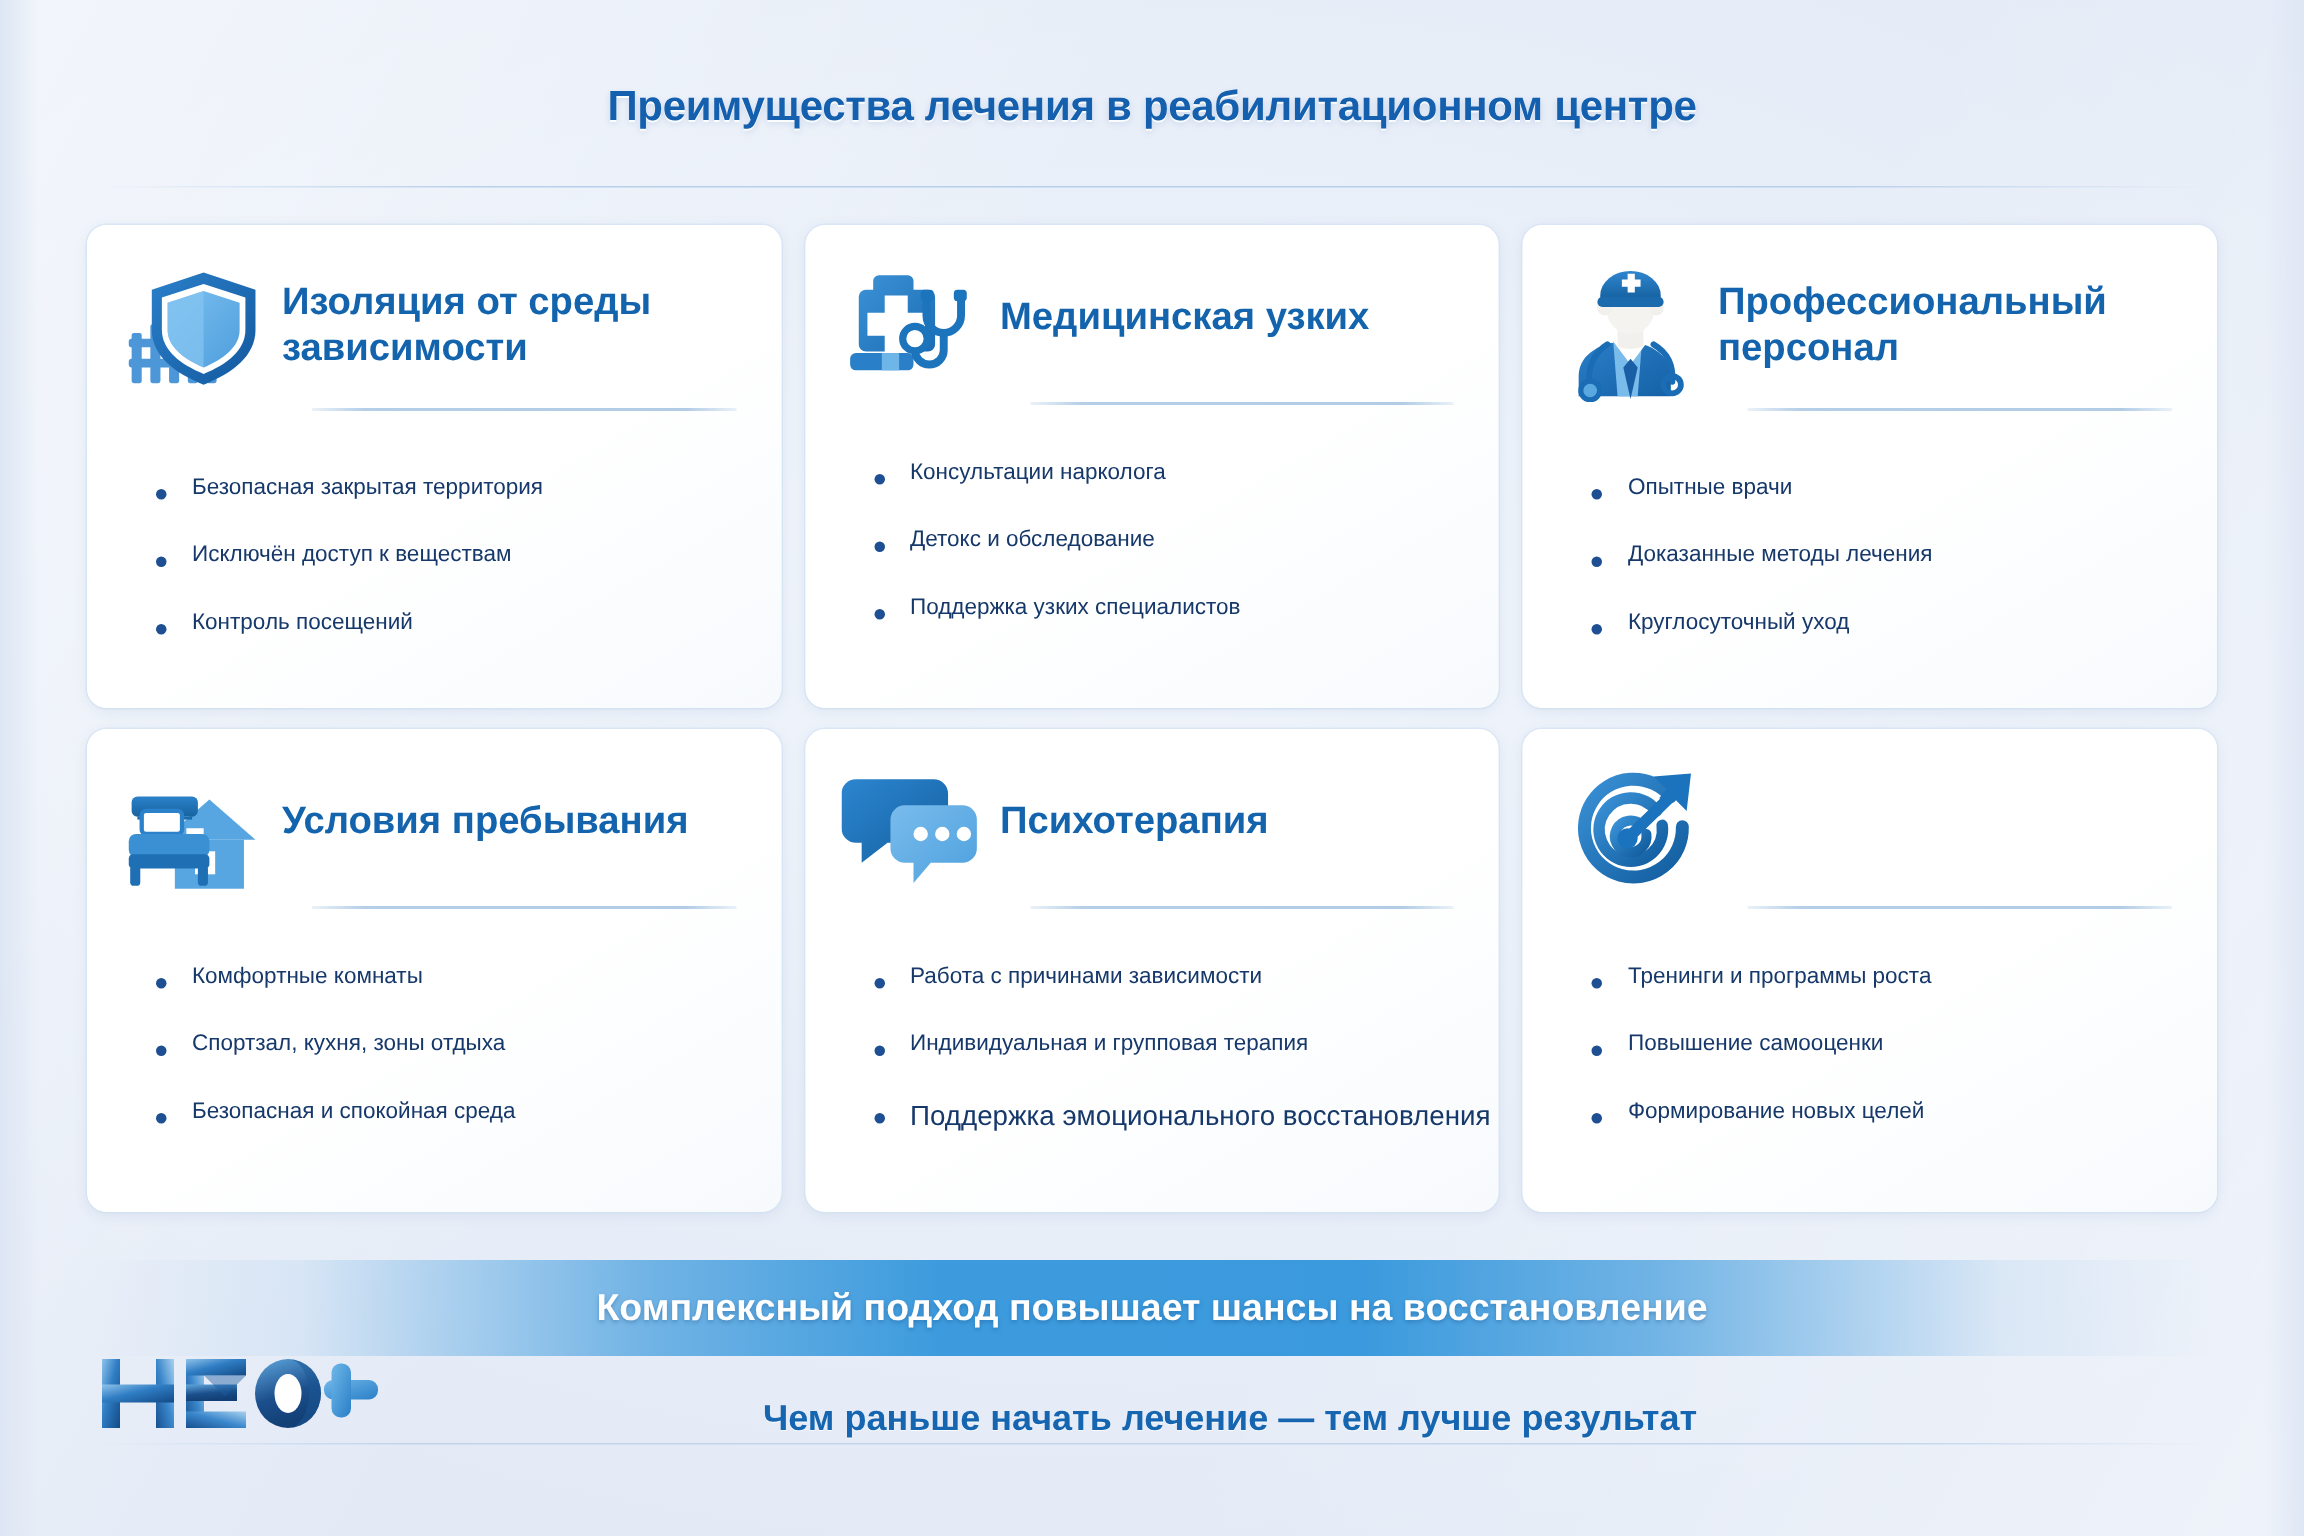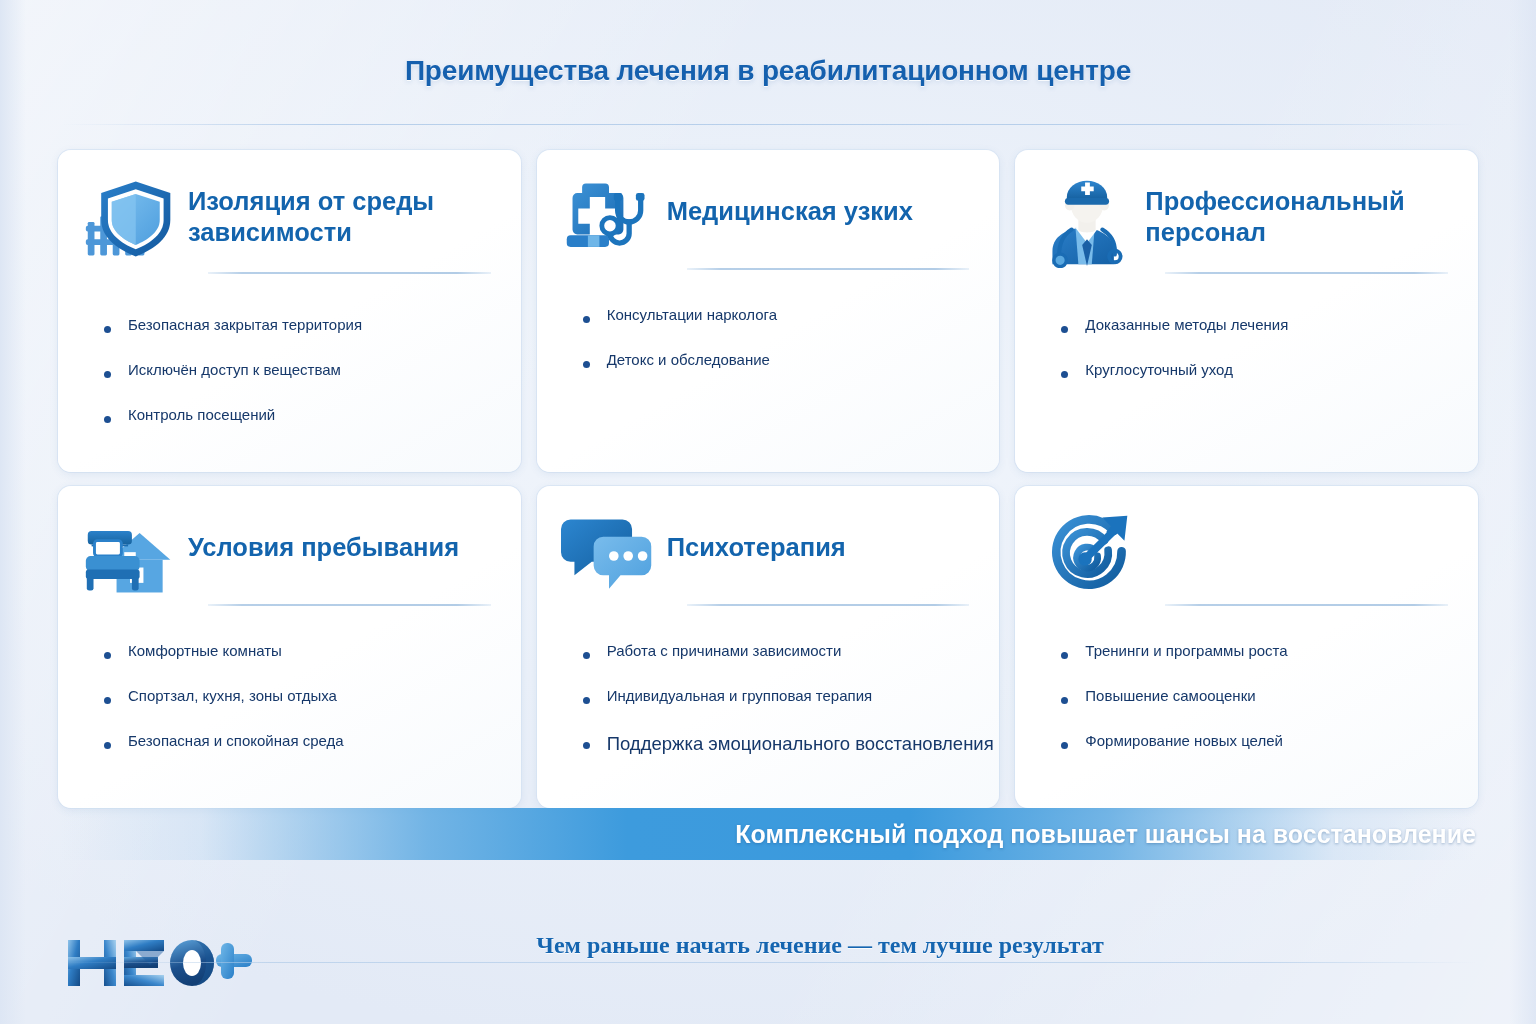--- a/index.html
+++ b/index.html
@@ -147,53 +147,52 @@
   .bullets li.tight {
     font-size: 18.5px;
   }
   .card--lowlist .bullets { padding-top: 48px; }
 
   
   .banner {
     position: absolute;
     left: 60px;
     right: 60px;
-    top: 808px;
-    height: 52px;
+    top: 840px;
+    height: 64px;
     border-radius: 3px;
     background: linear-gradient(90deg,
         rgba(232,240,250,0) 0%,
         rgba(185,214,241,0.35) 10%,
         rgba(93,170,226,0.85) 26%,
         #3d9bdd 40%,
         #3b9add 60%,
         rgba(93,170,226,0.85) 74%,
         rgba(185,214,241,0.35) 90%,
         rgba(232,240,250,0) 100%);
     display: flex;
     align-items: center;
-    justify-content: flex-end;
+    justify-content: center;
   }
   .banner-text {
     color: #ffffff;
     font-size: 25px;
     font-weight: bold;
     text-shadow: 0 1px 3px rgba(18,70,125,0.35);
   }
 
   
   .footer {
     position: absolute;
     left: 60px;
     right: 60px;
-    top: 932px;
+    top: 880px;
     height: 80px;
     display: flex;
-    align-items: flex-start;
-    font-family: Liberation Serif, serif;
+    align-items: flex-end;
   }
   .logo {
     width: 220px;
     flex: 0 0 auto;
     display: flex;
     align-items: center;
     padding-left: 4px;
   }
   .logo svg { display: block; }
   .footer-text {
@@ -295,20 +294,21 @@
           <rect x="55" y="22" width="9" height="8" rx="2.5" fill="#1c74bc"></rect>
           <rect x="78" y="22" width="9" height="8" rx="2.5" fill="#1c74bc"></rect>
         </svg>
       </span>
       <div class="card-title">Медицинская узких</div>
     </div>
     <div class="card-rule"></div>
     <ul class="bullets">
       <li>Консультации нарколога</li>
       <li>Детокс и обследование</li>
+      <li>Поддержка узких специалистов</li>
     </ul>
   </div>
 
   <div class="card card--tall-title card--rule-low card--lowlist">
     <div class="card-head">
       <span class="card-icon">
         <svg viewBox="0 0 100 100">
           <defs>
             <linearGradient id="g-cap" x1="0" y1="0" x2="0" y2="1">
               <stop offset="0" stop-color="#2f86cf"></stop>
@@ -344,20 +344,21 @@
             <path d="M66 60 C76 66 80 74 79 86"></path>
           </g>
           <circle cx="22" cy="92" r="6.5" fill="#5aa8e0" stroke="#1a6cb4" stroke-width="3.5"></circle>
           <circle cx="79" cy="88" r="6" fill="none" stroke="#1a6cb4" stroke-width="4"></circle>
         </svg>
       </span>
       <div class="card-title">Профессиональный персонал</div>
     </div>
     <div class="card-rule"></div>
     <ul class="bullets">
+      <li>Опытные врачи</li>
       <li>Доказанные методы лечения</li>
       <li>Круглосуточный уход</li>
     </ul>
   </div>
 
   <div class="card">
     <div class="card-head">
       <span class="card-icon">
         <svg viewBox="0 0 100 100">
           <defs>

